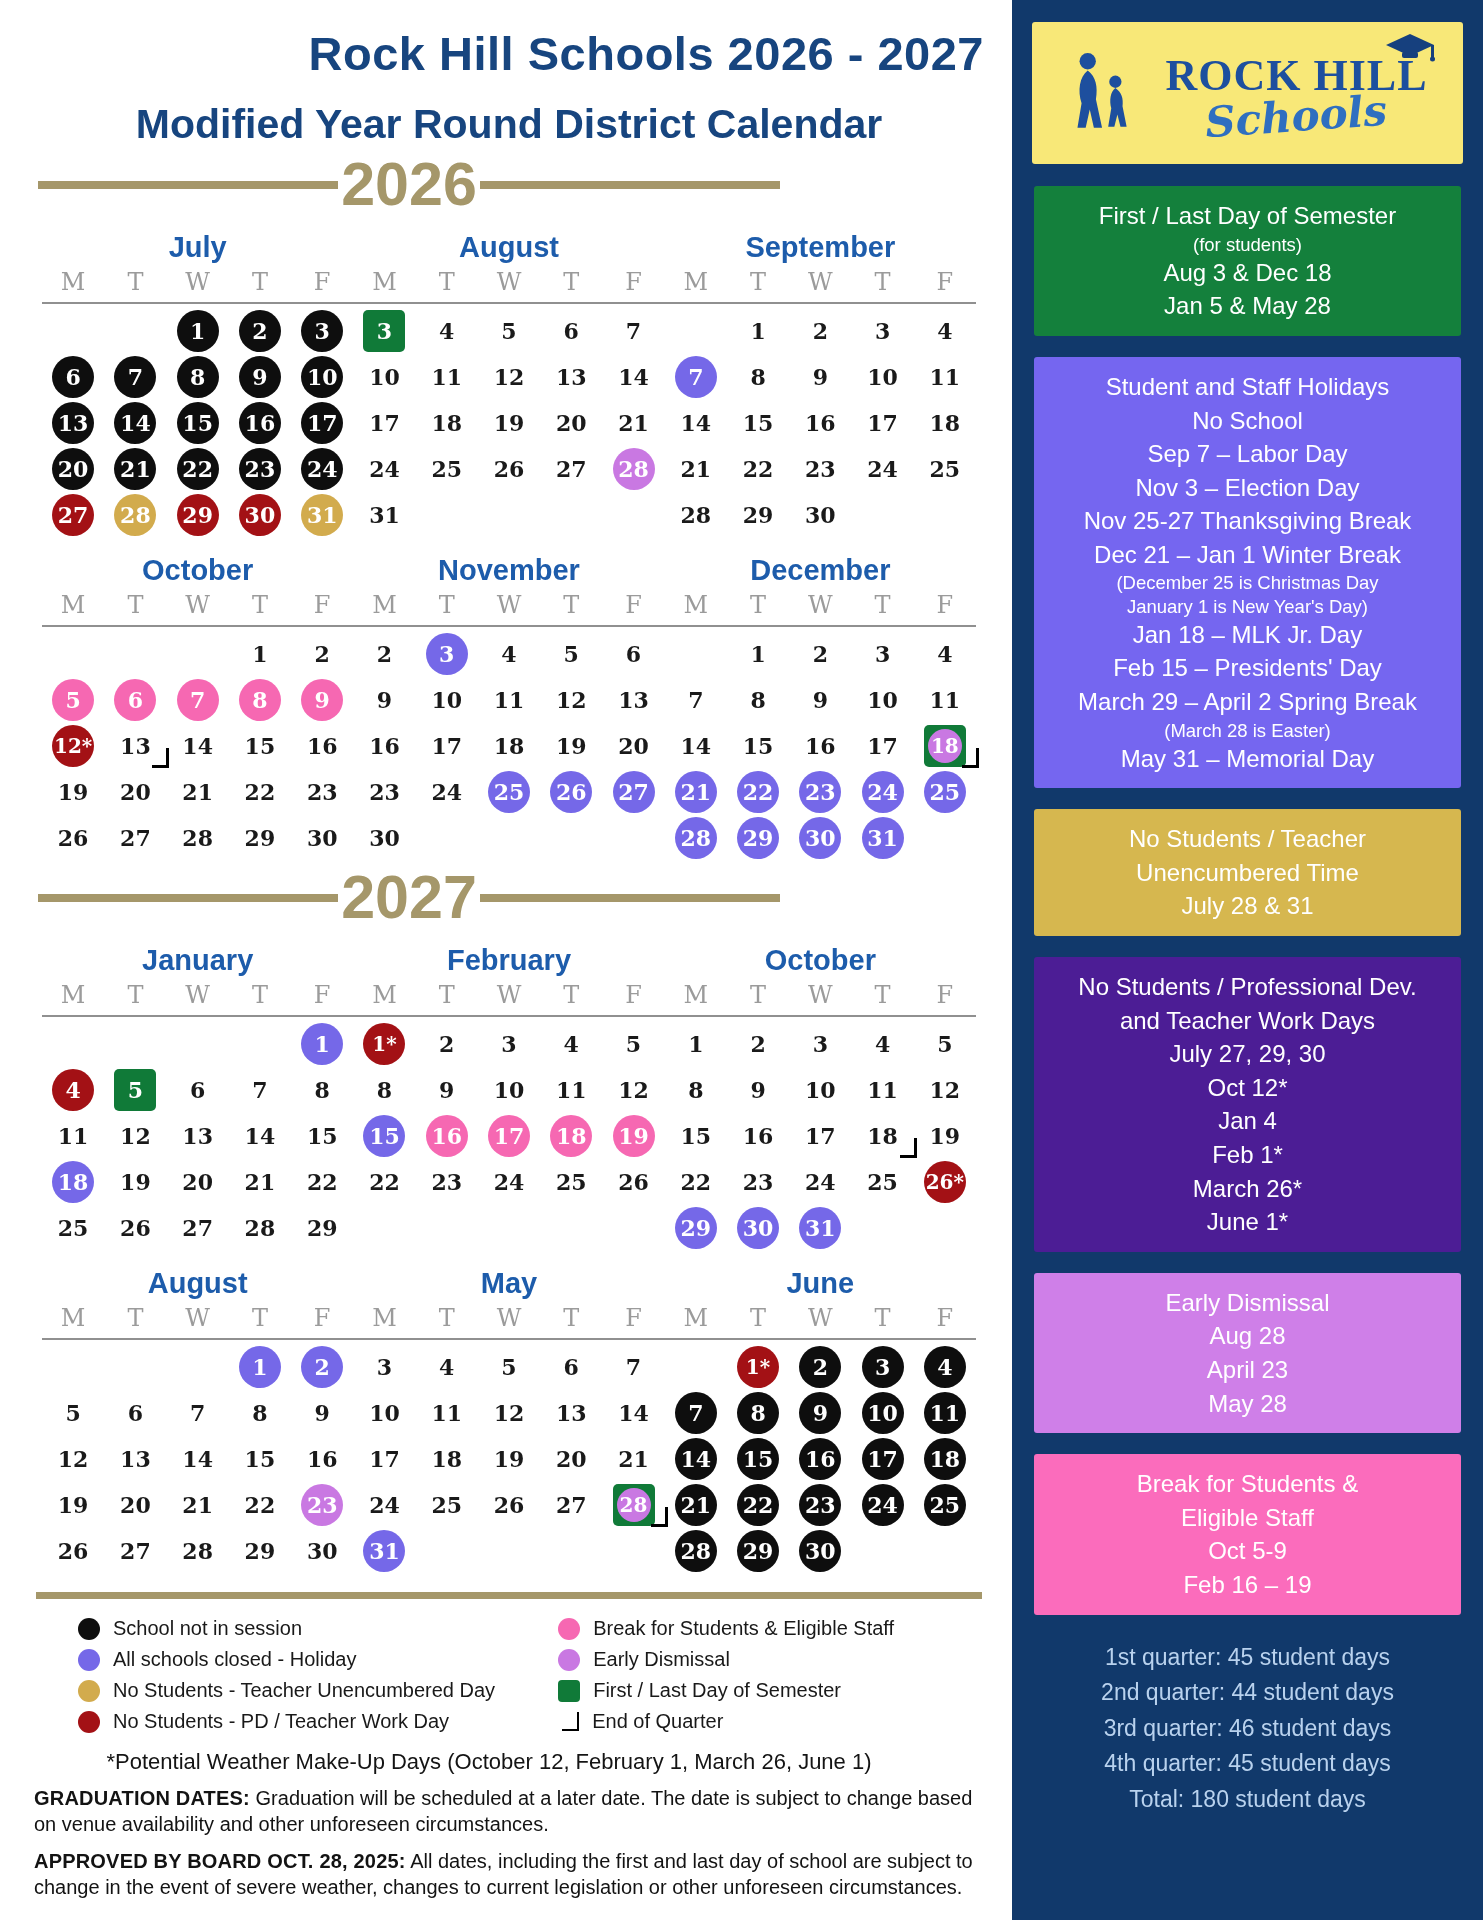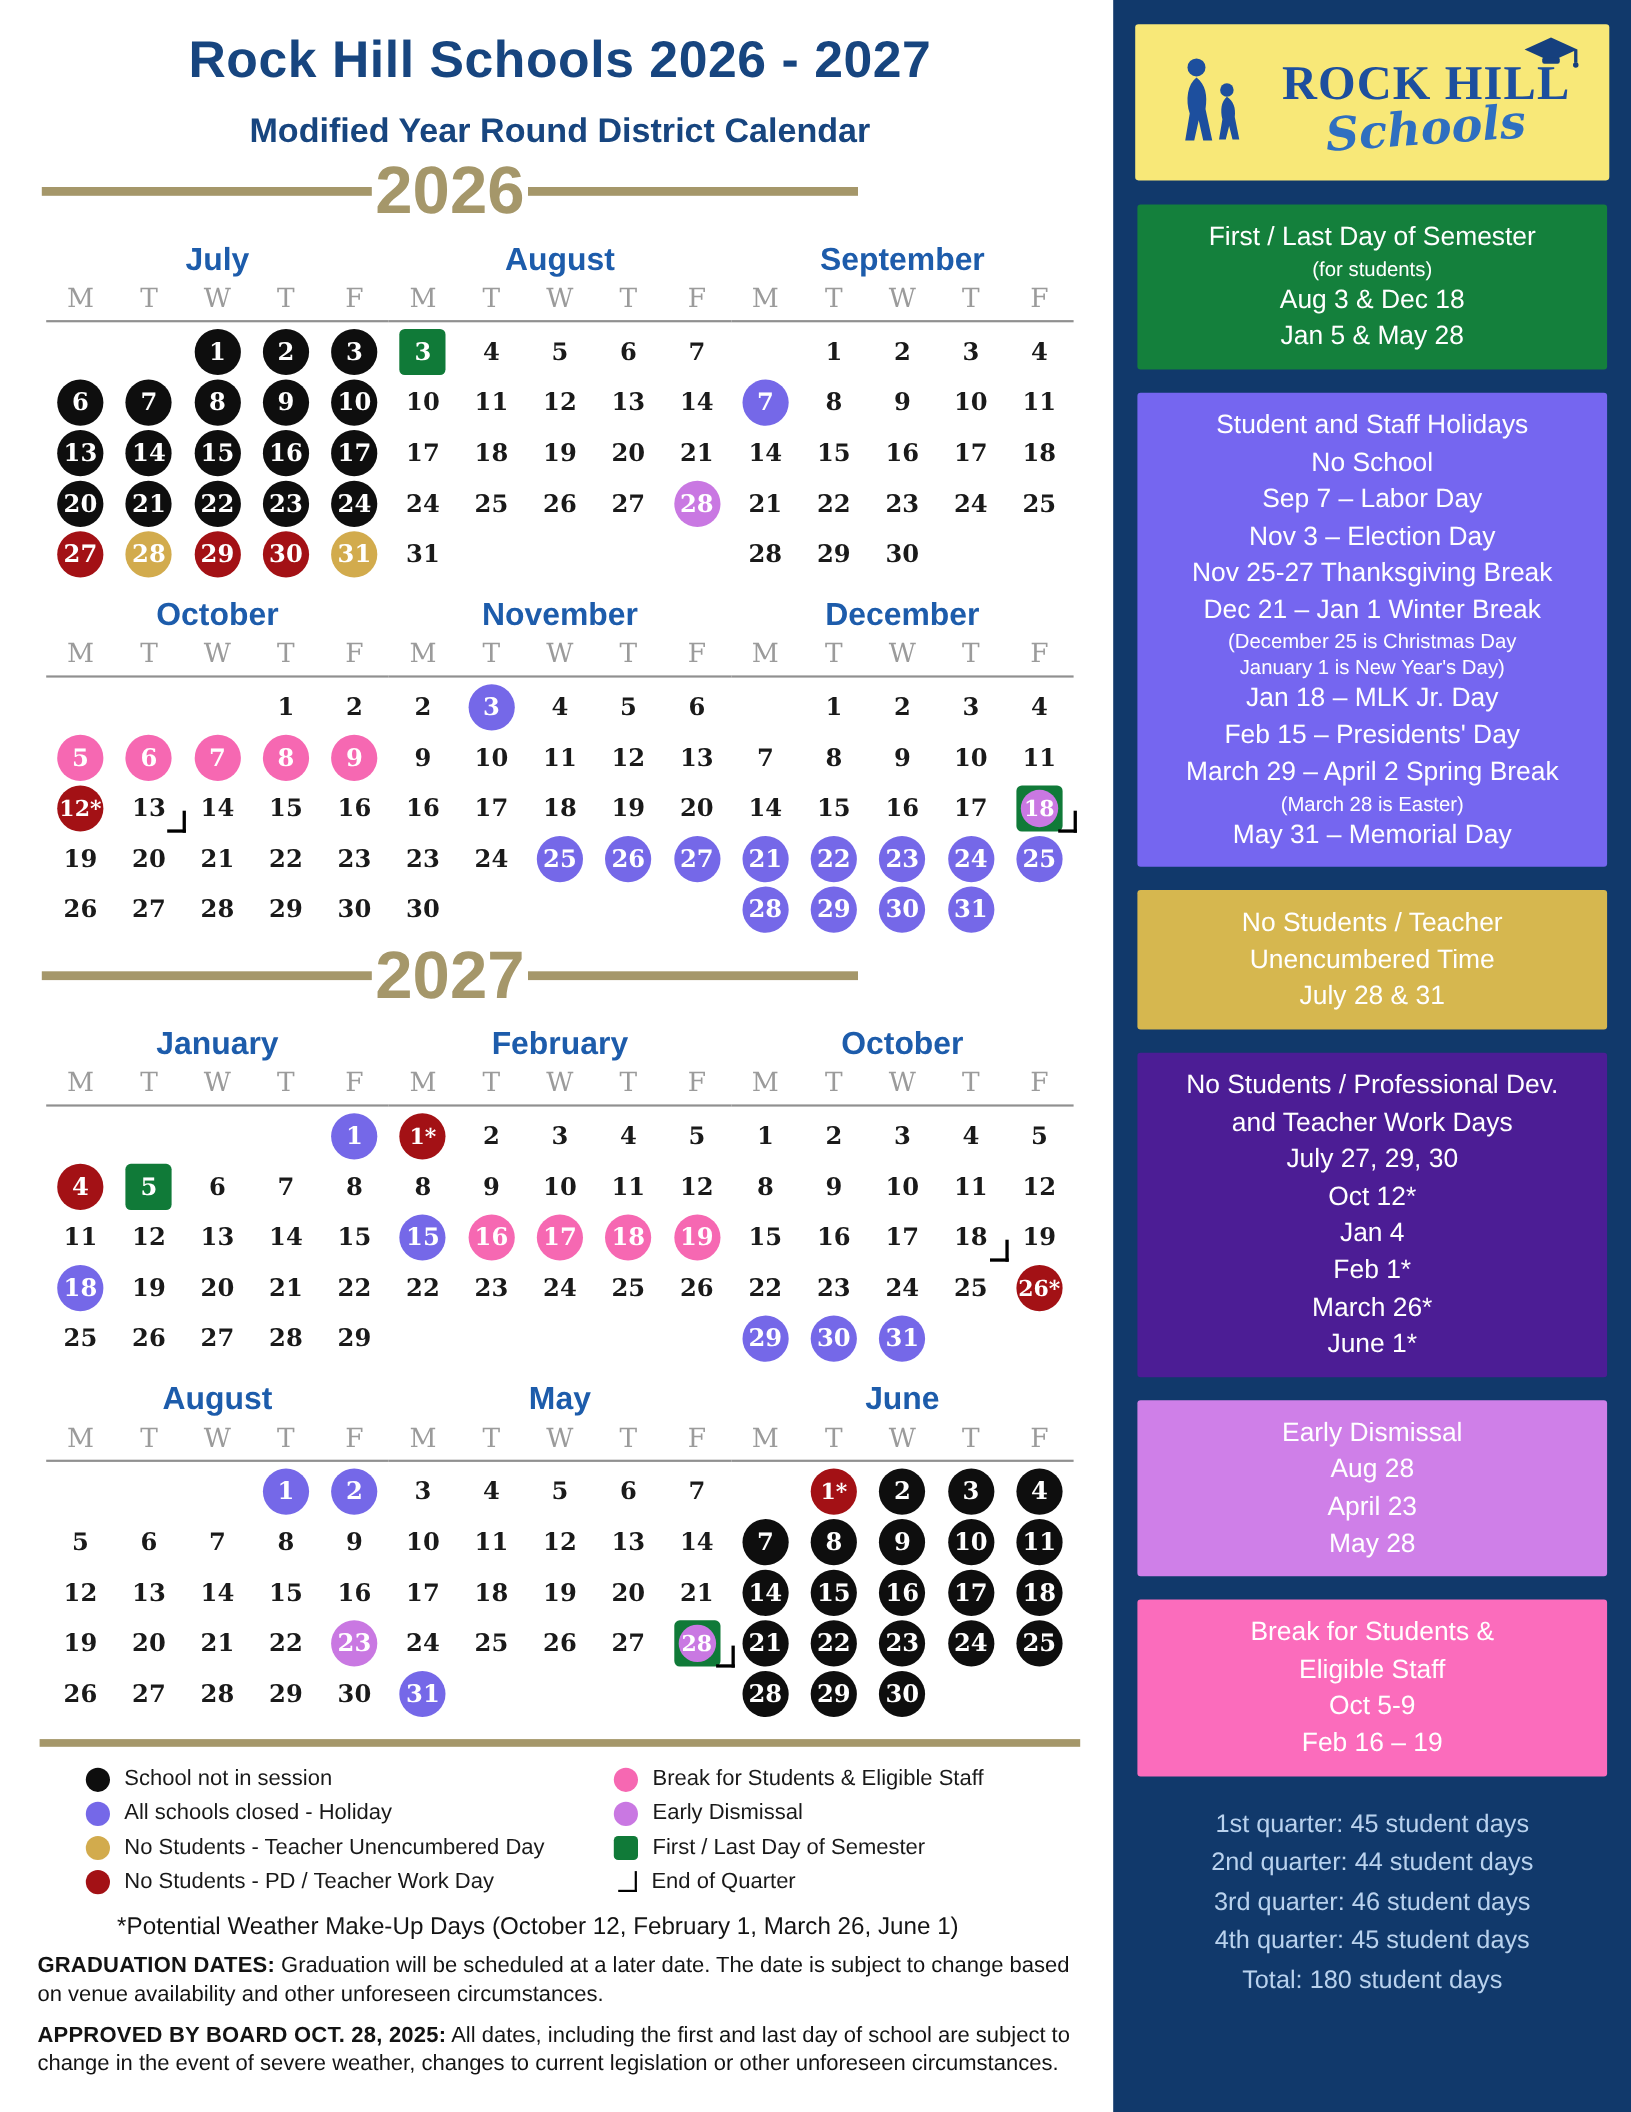--- a/index.html
+++ b/index.html
@@ -1,22 +1,22 @@
 <!DOCTYPE html>
 <html><head>
 <meta charset="utf-8">
 <style>
   html,body{margin:0;padding:0;background:#e8e8e8;}
   .page{width:1483px;height:1920px;display:flex;background:#ffffff;overflow:hidden;margin:0 auto;
         font-family:"Liberation Sans",sans-serif;}
   .content{width:1012px;min-width:1012px;box-sizing:border-box;padding:14px 28px 0 34px;}
 
   
-  .title{margin:12px 0 0;text-align:center;font-size:47px;color:#17457f;font-weight:bold;letter-spacing:.5px;}
-  .subtitle{margin:20px 0 0;text-align:center;font-size:31px;color:#17457f;font-weight:bold;}
+  .title{margin:12px 0 0;text-align:right;font-size:47px;color:#17457f;font-weight:bold;letter-spacing:.5px;}
+  .subtitle{margin:20px 0 0;text-align:center;font-size:41px;color:#17457f;font-weight:bold;}
   .year-banner{display:flex;align-items:center;gap:3px;margin:6px 4px 0 4px;padding-right:200px;}
   .year-banner .bar{flex:1;height:8px;background:#a5976a;}
   .year{font-size:61px;color:#a5976a;font-weight:bold;line-height:1;}
 
   
   .months-row{display:grid;grid-template-columns:repeat(3,1fr);padding:0 8px;}
   .month{margin-top:6px;}
   .month-title{font-size:29px;color:#1d5cab;font-weight:bold;text-align:center;margin:10px 0 2px;}
   .wk-head{display:grid;grid-template-columns:repeat(5,1fr);justify-items:center;color:#9b9b9b;
            font-family:"DejaVu Serif",serif;font-size:24px;padding:2px 0 6px;border-bottom:2px solid #909090;}

